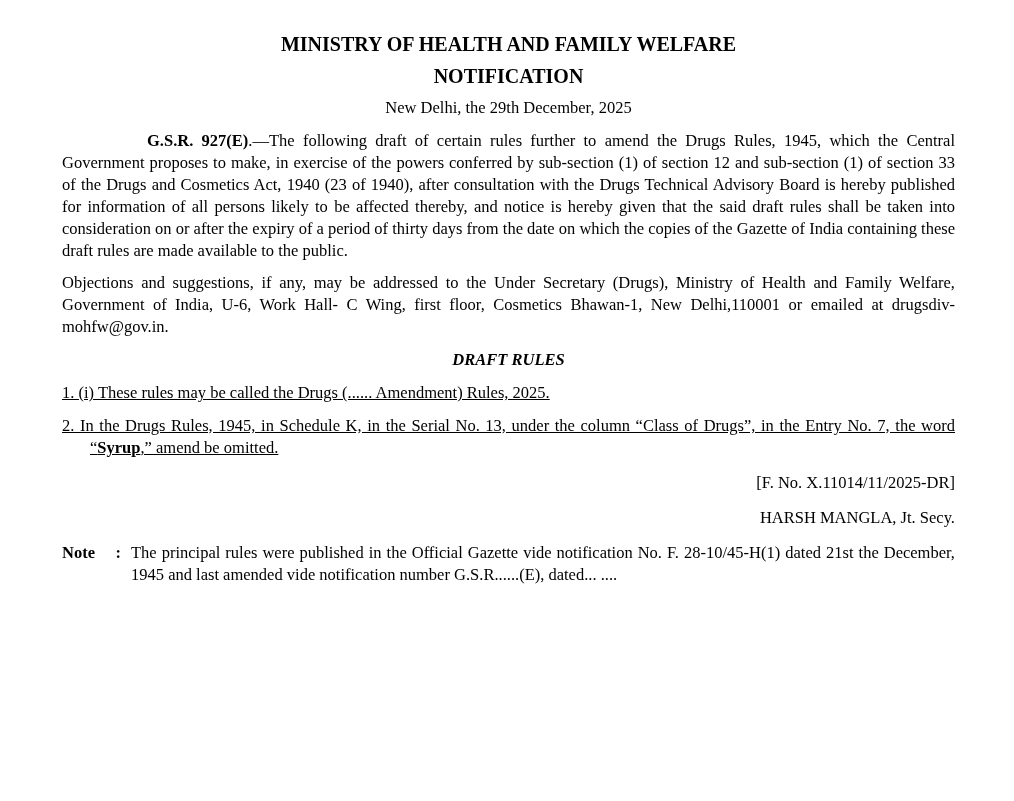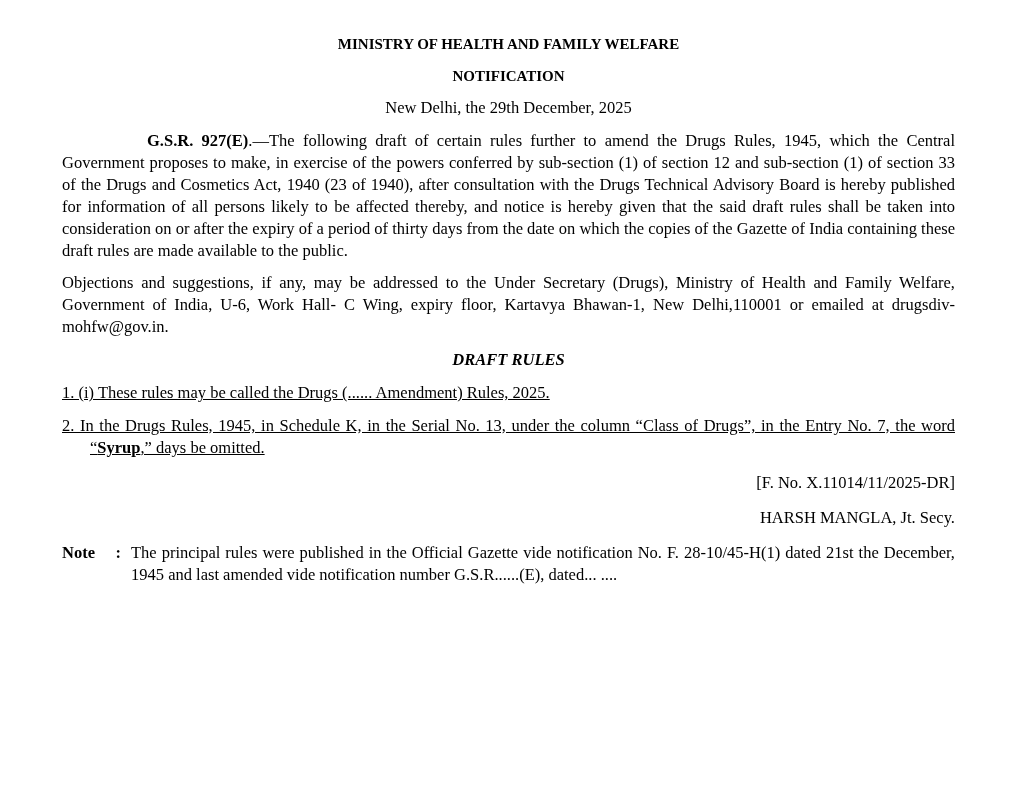--- a/index.html
+++ b/index.html
@@ -15,21 +15,21 @@
     background: #ffffff;
     color: #000000;
     font-family: "Liberation Serif", "DejaVu Serif", serif;
     font-size: 16.5px;
     line-height: 22px;
     padding: 33px 59px 20px 62px;
   }
   .center { text-align: center; }
   .heading {
     font-weight: bold;
-    font-size: 15px;
+    font-size: 20px;
     margin-bottom: 10px;
   }
   .dateline {
     font-weight: normal;
     margin-bottom: 11px;
   }
   p.body-para {
     text-align: justify;
     margin: 10px 0;
   }
@@ -84,28 +84,28 @@
   <div class="center heading">MINISTRY OF HEALTH AND FAMILY WELFARE</div>
 
 
   <div class="center heading">NOTIFICATION</div>
 
   <div class="center dateline">New Delhi, the 29th December, 2025</div>
 
   <p class="body-para gsr-para"><span class="bold">G.S.R. 927(E)</span><span>.—The following draft of certain rules further to amend the Drugs Rules, 1945, which the Central Government proposes to make, in exercise of the powers conferred by sub-section (1) of section 12 and sub-section (1) of section 33 of the Drugs and Cosmetics Act, 1940 (23 of 1940), after consultation with the Drugs Technical Advisory Board is hereby published for information of all persons likely to be affected thereby, and notice is hereby given that the said draft rules shall be taken into consideration on or after the expiry of a period of thirty days from the date on which the copies of the Gazette of India containing these draft rules are made available to the public.</span></p>
 
 
-  <p class="body-para">Objections and suggestions, if any, may be addressed to the Under Secretary (Drugs), Ministry of Health and Family Welfare, Government of India, U-6, Work Hall- C Wing, expiry floor, Kartavya Bhawan-1, New Delhi,110001 or emailed at drugsdiv-mohfw@gov.in.</p>
+  <p class="body-para">Objections and suggestions, if any, may be addressed to the Under Secretary (Drugs), Ministry of Health and Family Welfare, Government of India, U-6, Work Hall- C Wing, first floor, Cosmetics Bhawan-1, New Delhi,110001 or emailed at drugsdiv-mohfw@gov.in.</p>
 
   <div class="section-heading">DRAFT RULES</div>
 
   <p class="rule-item">1. (i) These rules may be called the Drugs (...... Amendment) Rules, 2025.</p>
 
 
-  <p class="rule-item rule-hanging"><span>2. In the Drugs Rules, 1945, in Schedule K, in the Serial No. 13, under the column “Class of Drugs”, in the Entry No. 7, the word “</span><span class="bold">Syrup</span><span>,” days be omitted.</span></p>
+  <p class="rule-item rule-hanging"><span>2. In the Drugs Rules, 1945, in Schedule K, in the Serial No. 13, under the column “Class of Drugs”, in the Entry No. 7, the word “</span><span class="bold">Syrup</span><span>,” amend be omitted.</span></p>
 
   <div class="right-line">[F. No. X.11014/11/2025-DR]</div>
 
   <div class="right-line">HARSH MANGLA, Jt. Secy.</div>
 
   <div class="note-row">
     <span class="note-label">
         <span class="bold">Note</span>
         <span class="bold">:</span>
       </span>

